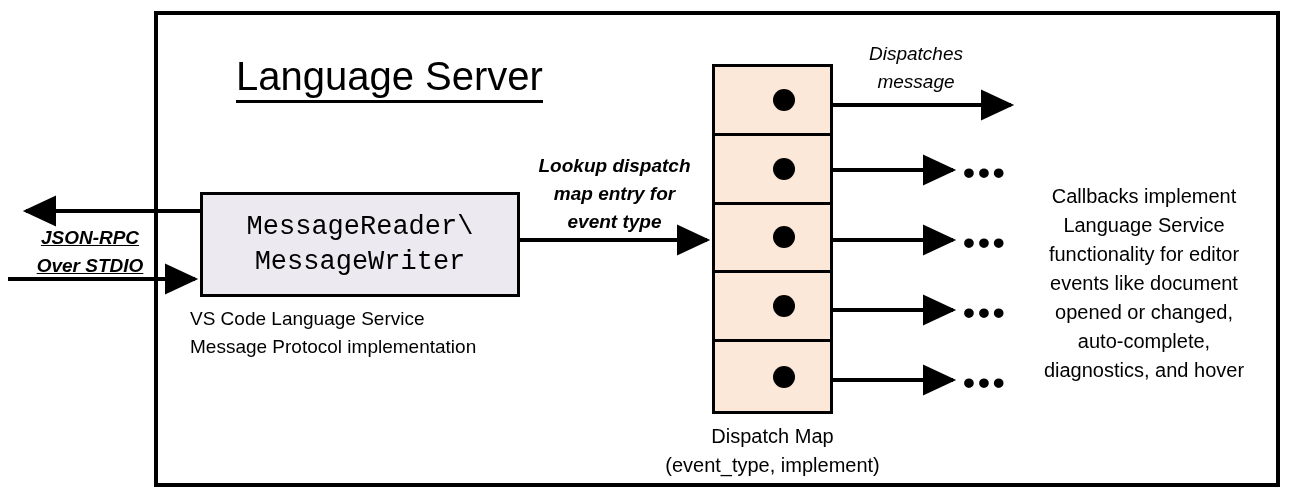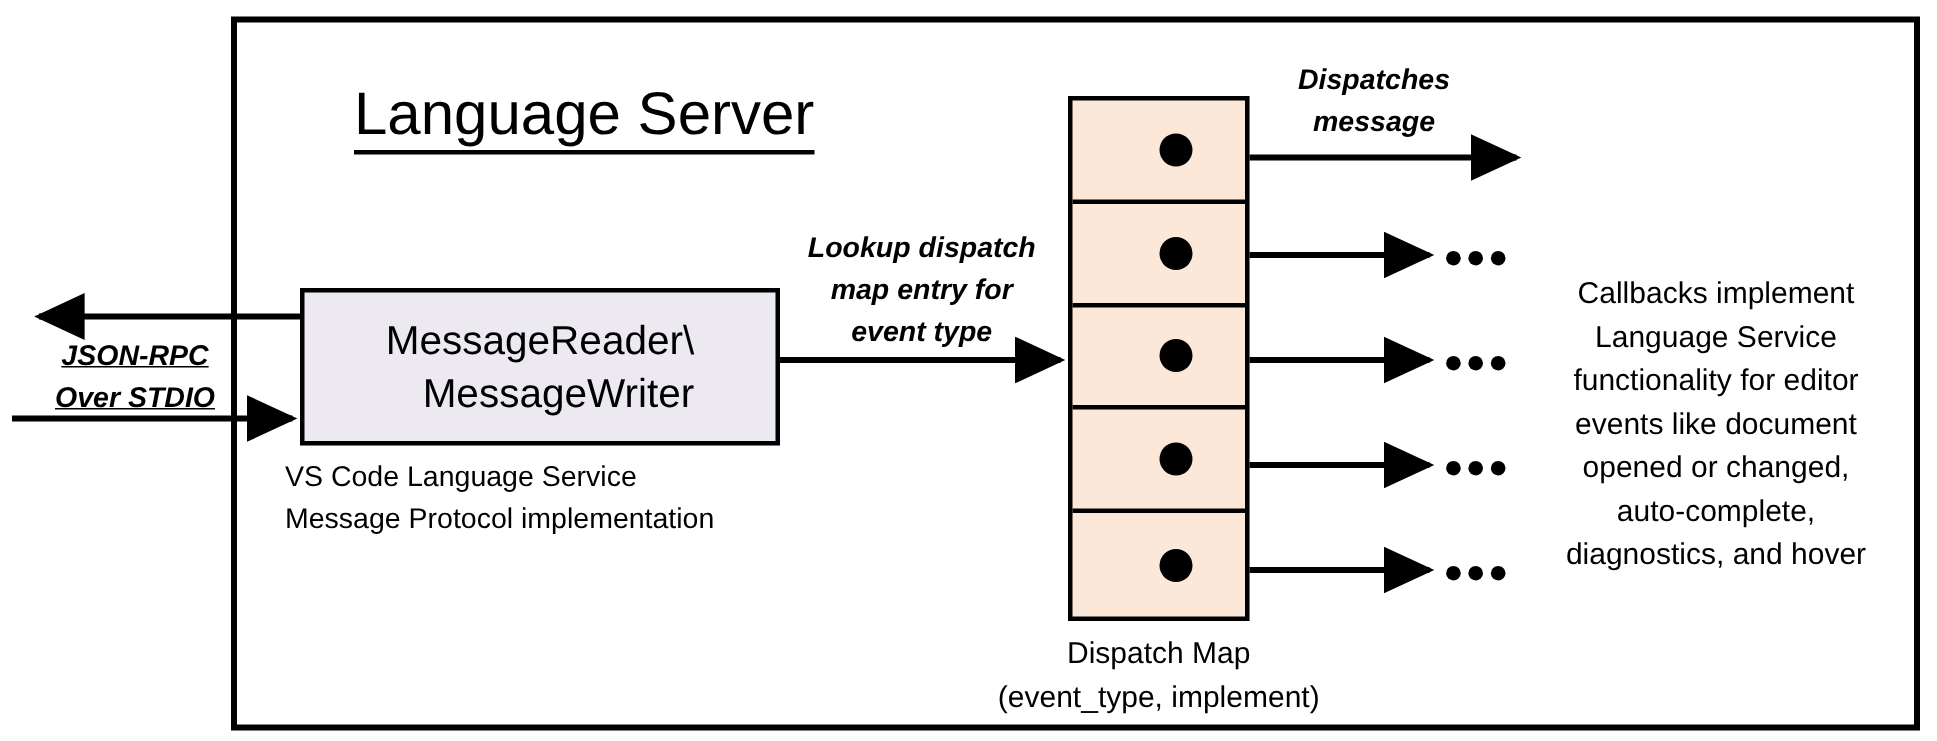--- a/index.html
+++ b/index.html
@@ -58,21 +58,22 @@
     box-sizing: border-box;
     background: #ece9f1;
     display: flex;
     align-items: center;
     justify-content: center;
     z-index: 4;
   }
   #message-box .inner {
     font-size: 27px;
     line-height: 35px;
-    text-align: right;
+    text-align: center;
+    font-family: Liberation Mono, monospace;
   }
   #message-caption {
     left: 190px;
     top: 305px;
     width: 345px;
     font-size: 19px;
     line-height: 28px;
     text-align: left;
   }
 
@@ -105,21 +106,21 @@
 
   
   #dispatches-label {
     left: 836px;
     top: 40px;
     width: 160px;
     font-size: 19px;
     line-height: 28px;
     text-align: center;
     font-style: italic;
-    font-weight: 700;
+    font-weight: 400;
     z-index: 5;
   }
 
   
   #dispatch-map {
     left: 712px;
     top: 64px;
     width: 121px;
     height: 350px;
     border: 3px solid #000;

